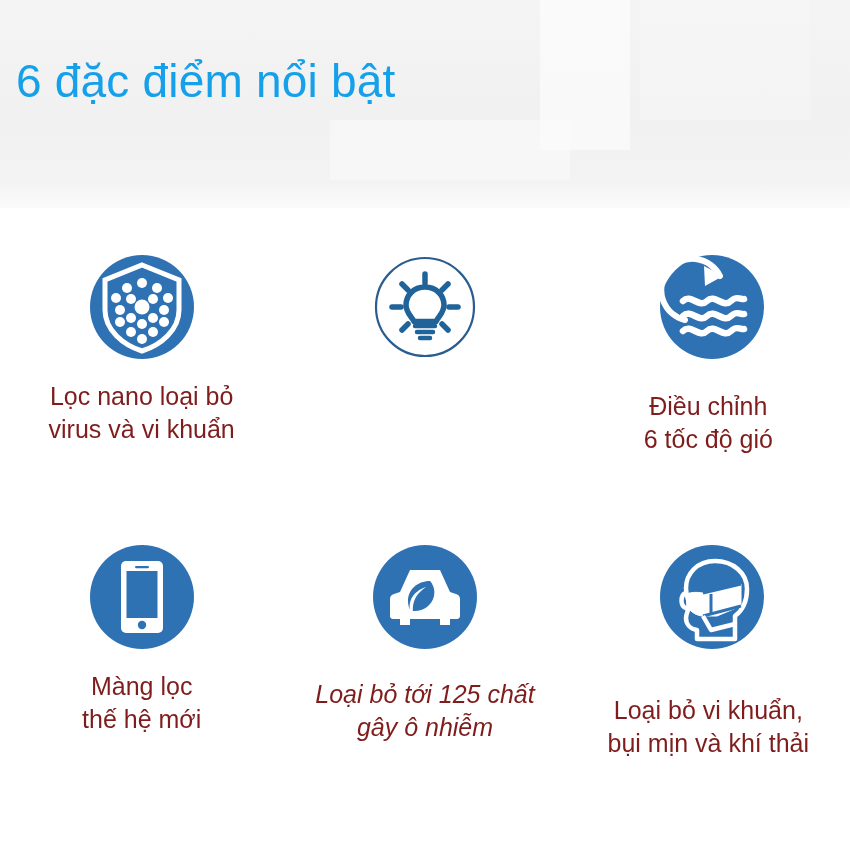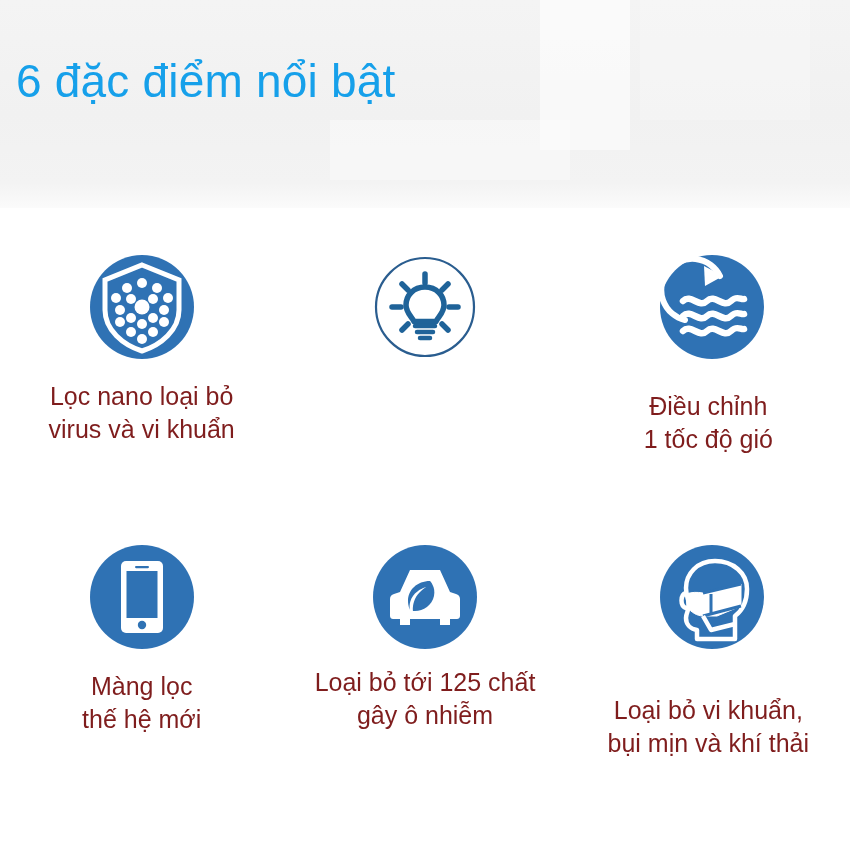--- a/index.html
+++ b/index.html
@@ -90,21 +90,21 @@
     line-height: 33px;
     color: #7f1d1d;
     font-weight: 400;
     white-space: pre-line;
   }
   
   .feat-1 .feature-label { margin-top: 18px; }
   .feat-2 .feature-label { margin-top: 18px; }
   .feat-3 .feature-label { margin-top: 28px; }
   .feat-4 .feature-label { margin-top: 18px; }
-  .feat-5 .feature-label { margin-top: 14px; }
+  .feat-5 .feature-label { margin-top: 26px; font-style: italic; }
   .feat-6 .feature-label { margin-top: 42px; }
 
   .feat-3 .icon-wrap { margin-left: 8px; }
   .feat-6 .icon-wrap { margin-left: 8px; }
 </style>
 </head>
 <body>
 
 <div class="page">
 
@@ -179,21 +179,21 @@
           <path d="M26 66 A31 31 0 1 1 61 22" fill="none" stroke="#ffffff" stroke-width="6" stroke-linecap="round"></path>
           <path d="M45 12 L64 22 L46 32 Z" fill="#ffffff"></path>
           <g stroke="#ffffff" stroke-width="6.5" stroke-linecap="round" fill="none">
             <path d="M24 47 C32 39 40 55 48 47 C56 39 64 55 72 47 C78 41 82 46 85 45"></path>
             <path d="M24 62 C32 54 40 70 48 62 C56 54 64 70 72 62 C78 56 82 61 85 60"></path>
             <path d="M24 77 C32 69 40 85 48 77 C56 69 64 85 72 77 C78 71 82 76 85 75"></path>
           </g>
         </svg>
       </div>
       <div class="feature-label">Điều chỉnh
-1 tốc độ gió</div>
+6 tốc độ gió</div>
     </div>
 
     <div class="feature feat-4">
       <div class="icon-wrap">
         <svg width="106" height="106" viewBox="0 0 106 106">
           <circle cx="53" cy="53" r="52" fill="#2f72b4"></circle>
           <rect x="32" y="17" width="42" height="72" rx="5" ry="5" fill="#ffffff"></rect>
           <rect x="37.5" y="27" width="31" height="47" fill="#2f72b4"></rect>
           <rect x="46" y="22" width="14" height="2.2" rx="1.1" fill="#2f72b4"></rect>
           <circle cx="53" cy="81" r="4.2" fill="#2f72b4"></circle>

